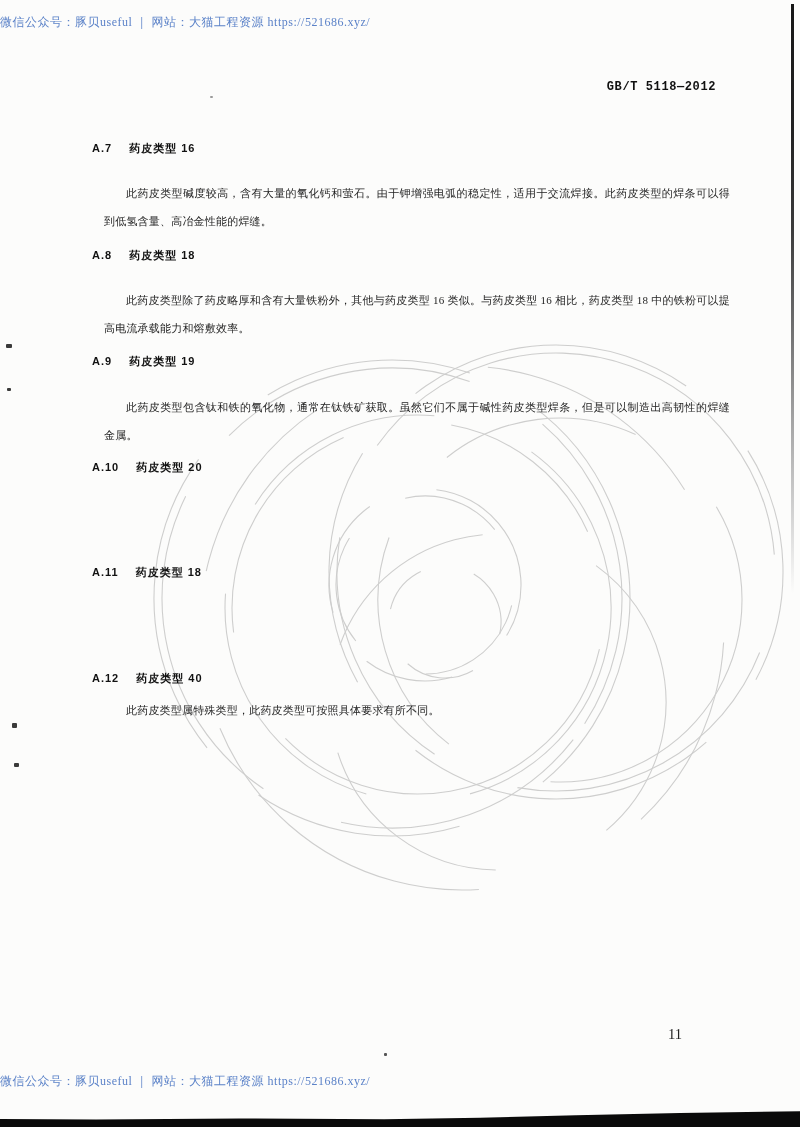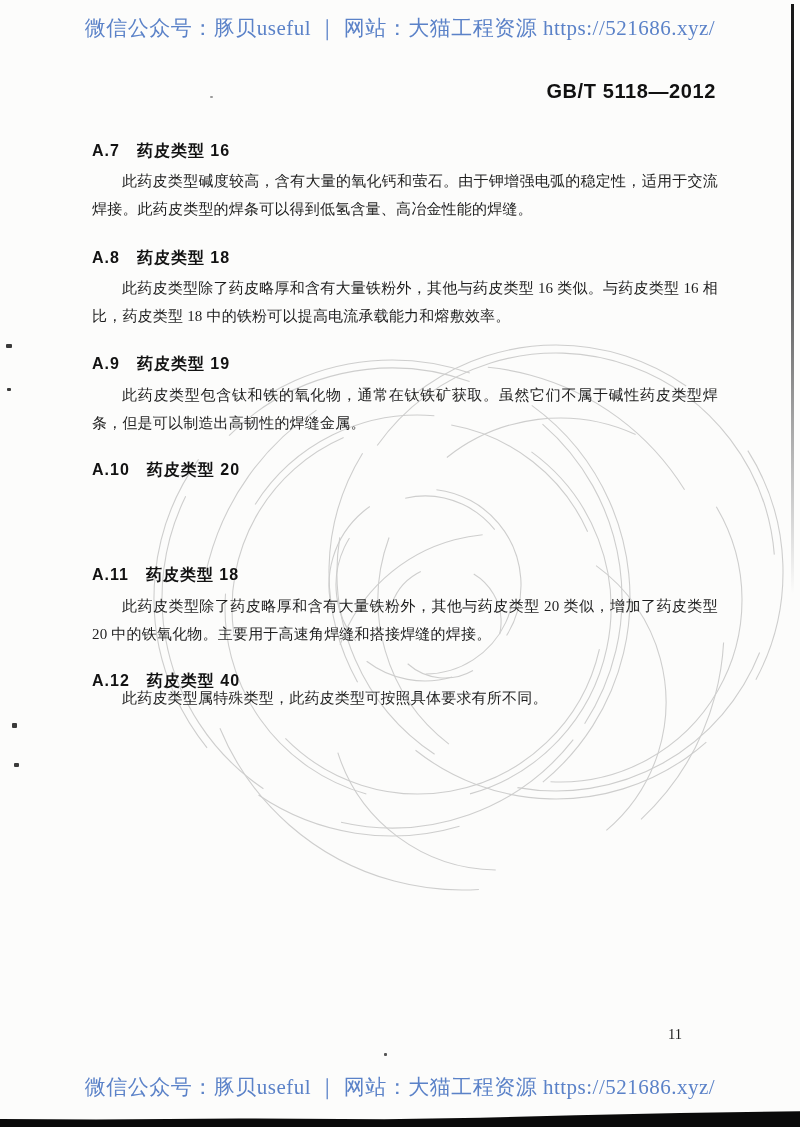--- a/index.html
+++ b/index.html
@@ -11,52 +11,52 @@
   .page{
     position:relative;
     width:800px;height:1127px;
     background:#fcfcfb;
     overflow:hidden;
     color:#1c1c1c;
   }
   
   .wm{
     position:absolute;left:0;width:800px;
-    text-align:center;
-    font-size:21px;
+    text-align:left;
+    font-size:12px;
     letter-spacing:0.5px;
     color:#5b82c8;
     font-family:"Liberation Serif","DejaVu Serif",serif;
   }
   .wm-top{top:14px;}
   .wm-bottom{top:1073px;}
   
   .doc-number{
     position:absolute;top:80px;right:84px;
-    font-family:Liberation Sans, sans-serif;
-    font-weight:bold;font-size:20px;
+    font-family:Liberation Mono, monospace;
+    font-weight:bold;font-size:12px;
     letter-spacing:0.6px;
     color:#111;
     text-align:right;
   }
   
   .sec-heading{
     position:absolute;left:92px;width:626px;
     font-family:"Liberation Sans","DejaVu Sans",sans-serif;
-    font-weight:bold;font-size:16px;
+    font-weight:bold;font-size:11px;
     color:#121212;
     white-space:nowrap;
   }
   .sec-heading .h-num{margin-right:17px;letter-spacing:1px;}
   .sec-heading .h-title{letter-spacing:1px;}
   
   .para{
     position:absolute;left:92px;width:626px;
-    margin:0;
-    font-size:15px;
+    margin:12px;
+    font-size:11px;
     line-height:28px;
     text-align:justify;
     text-justify:inter-ideograph;
     text-indent:2em;
     color:#1e1e1e;
     letter-spacing:0.2px;
   }
   
   .page-number{
     position:absolute;top:1026px;left:668px;width:44px;
@@ -131,21 +131,20 @@
   </div>
   <p class="para" style="top:381px">此药皮类型包含钛和铁的氧化物，通常在钛铁矿获取。虽然它们不属于碱性药皮类型焊条，但是可以制造出高韧性的焊缝金属。</p>
 
   <div class="sec-heading" style="top:460px">
     <span class="h-num">A.10</span><span class="h-title">药皮类型 20</span>
   </div>
 
   <div class="sec-heading" style="top:565px">
     <span class="h-num">A.11</span><span class="h-title">药皮类型 18</span>
   </div>
-  <p class="para" style="top:592px">此药皮类型除了药皮略厚和含有大量铁粉外，其他与药皮类型 20 类似，增加了药皮类型 20 中的铁氧化物。主要用于高速角焊缝和搭接焊缝的焊接。</p>
 
   <div class="sec-heading" style="top:671px">
     <span class="h-num">A.12</span><span class="h-title">药皮类型 40</span>
   </div>
   <p class="para" style="top:684px">此药皮类型属特殊类型，此药皮类型可按照具体要求有所不同。</p>
 
   <div class="page-number">11</div>
 
   <div class="wm wm-bottom">微信公众号：豚贝useful ｜ 网站：大猫工程资源 https://521686.xyz/</div>
 

